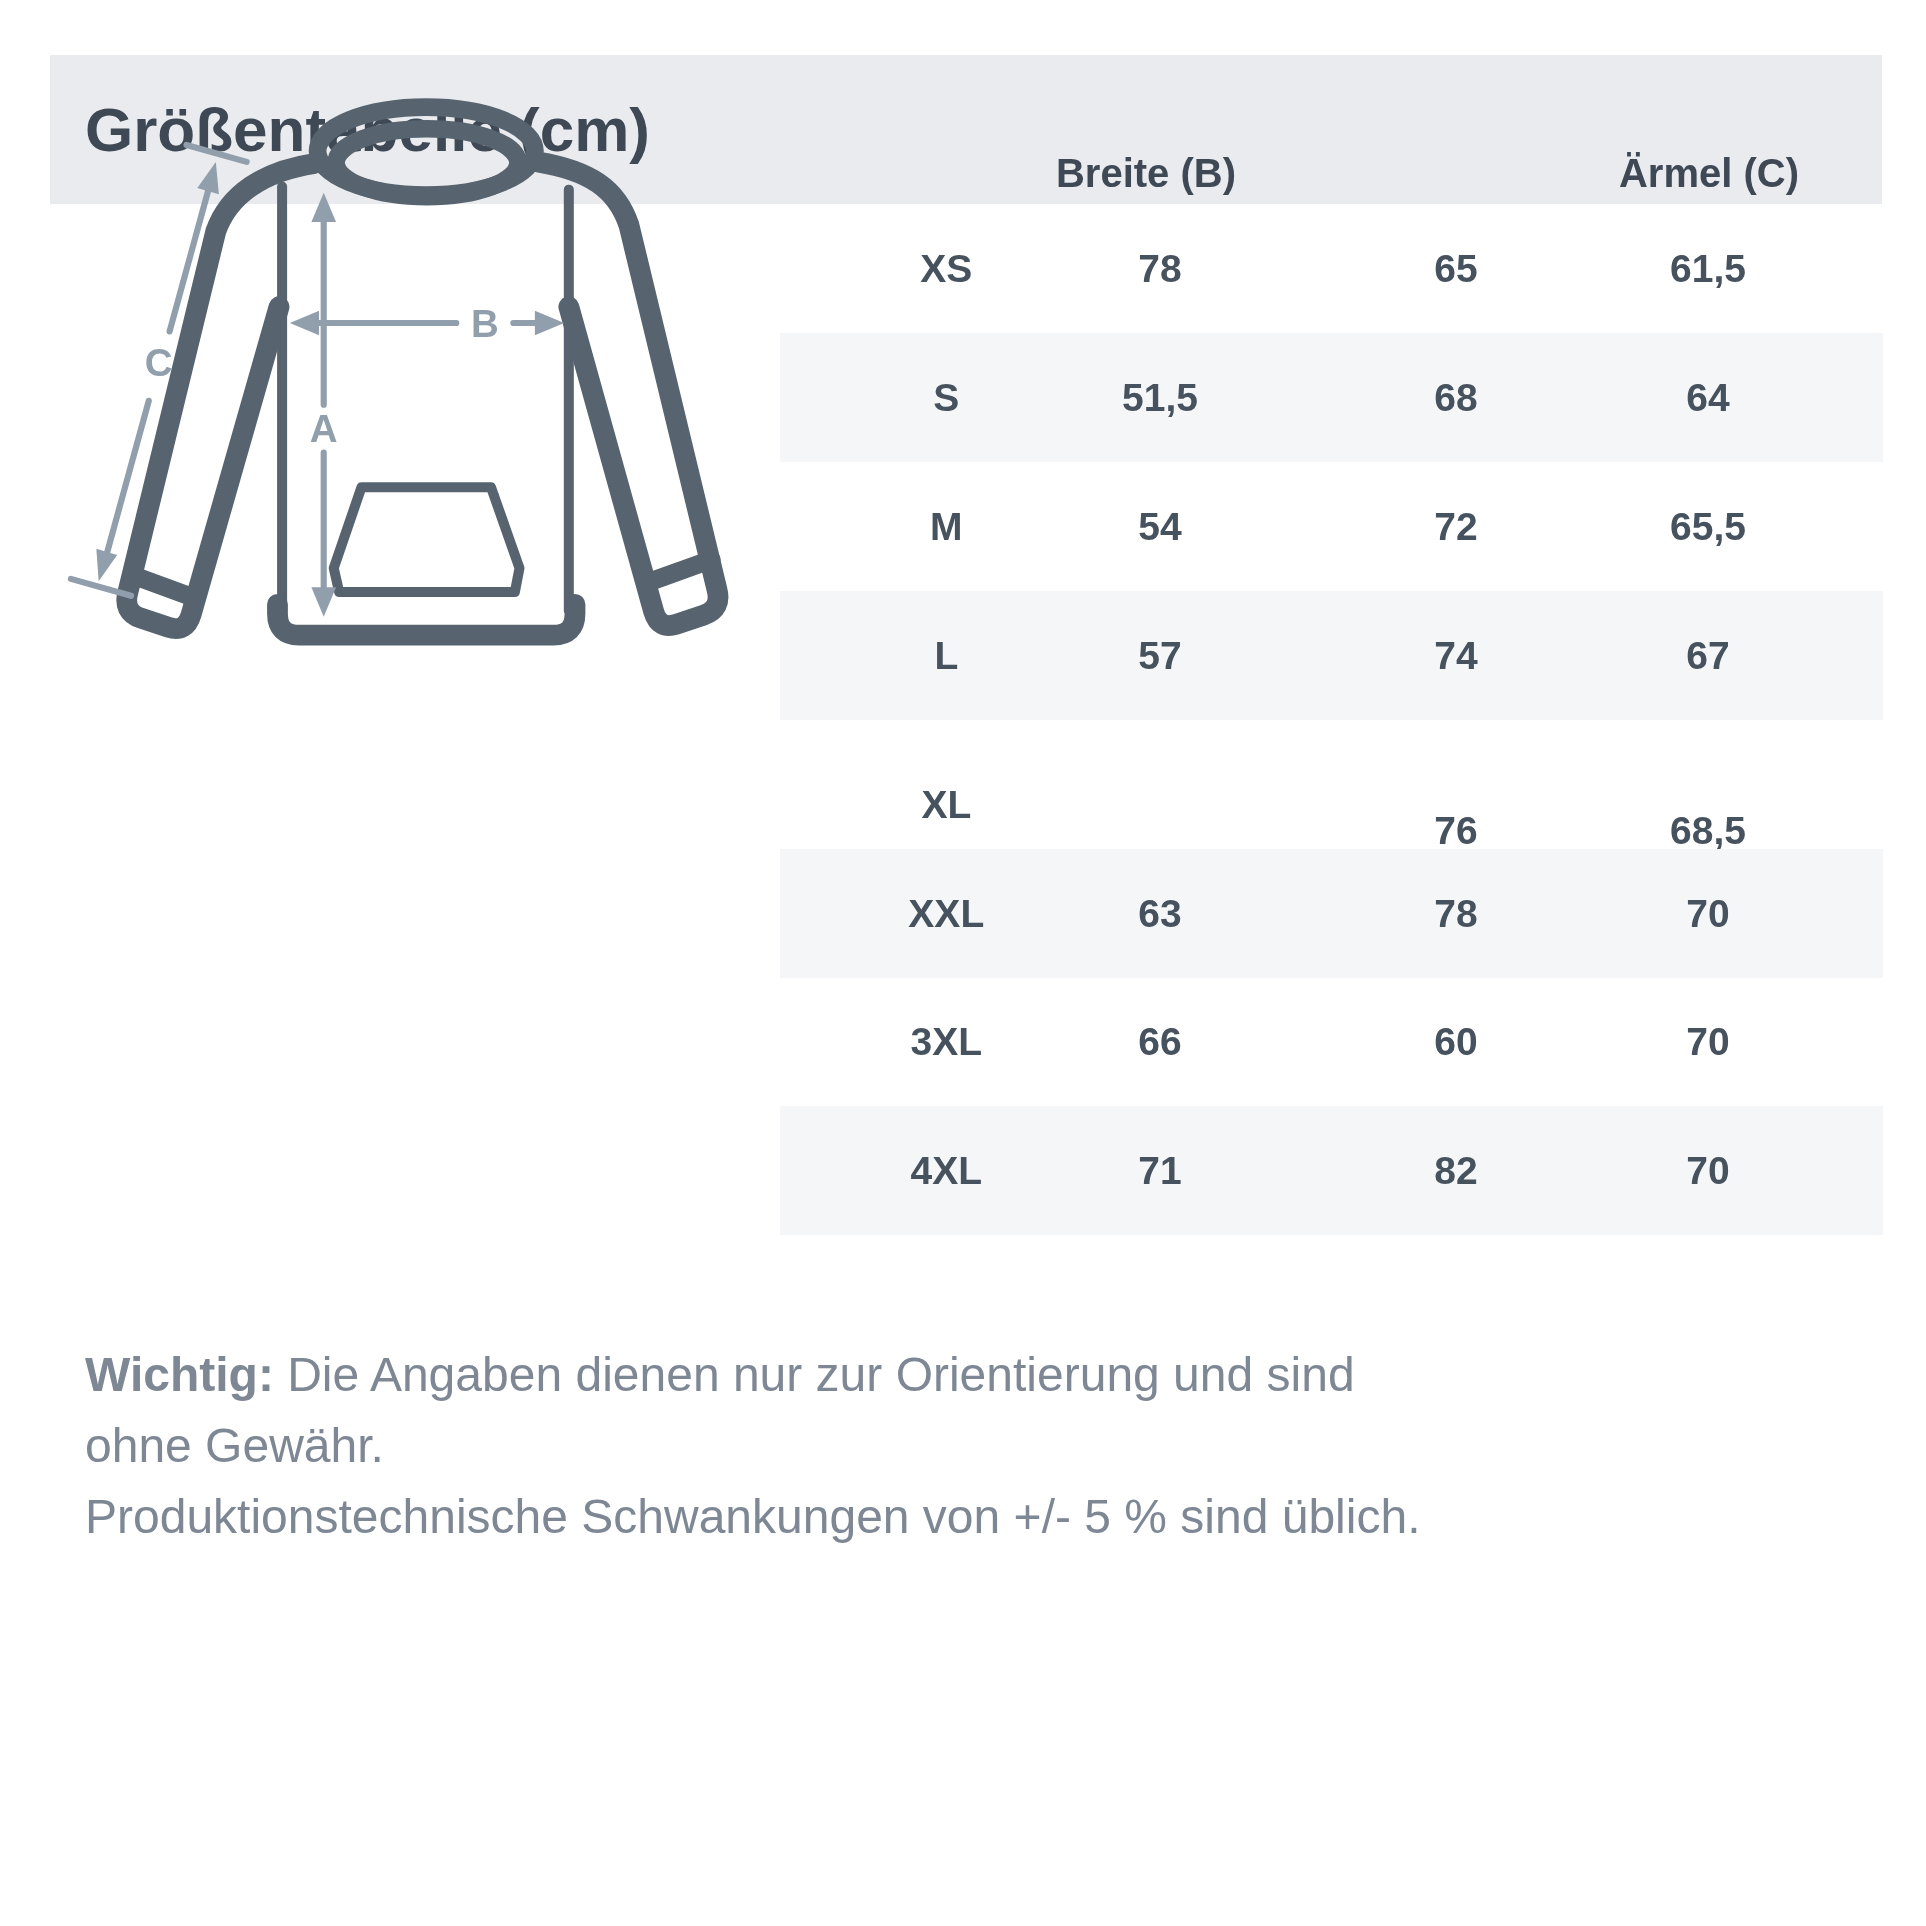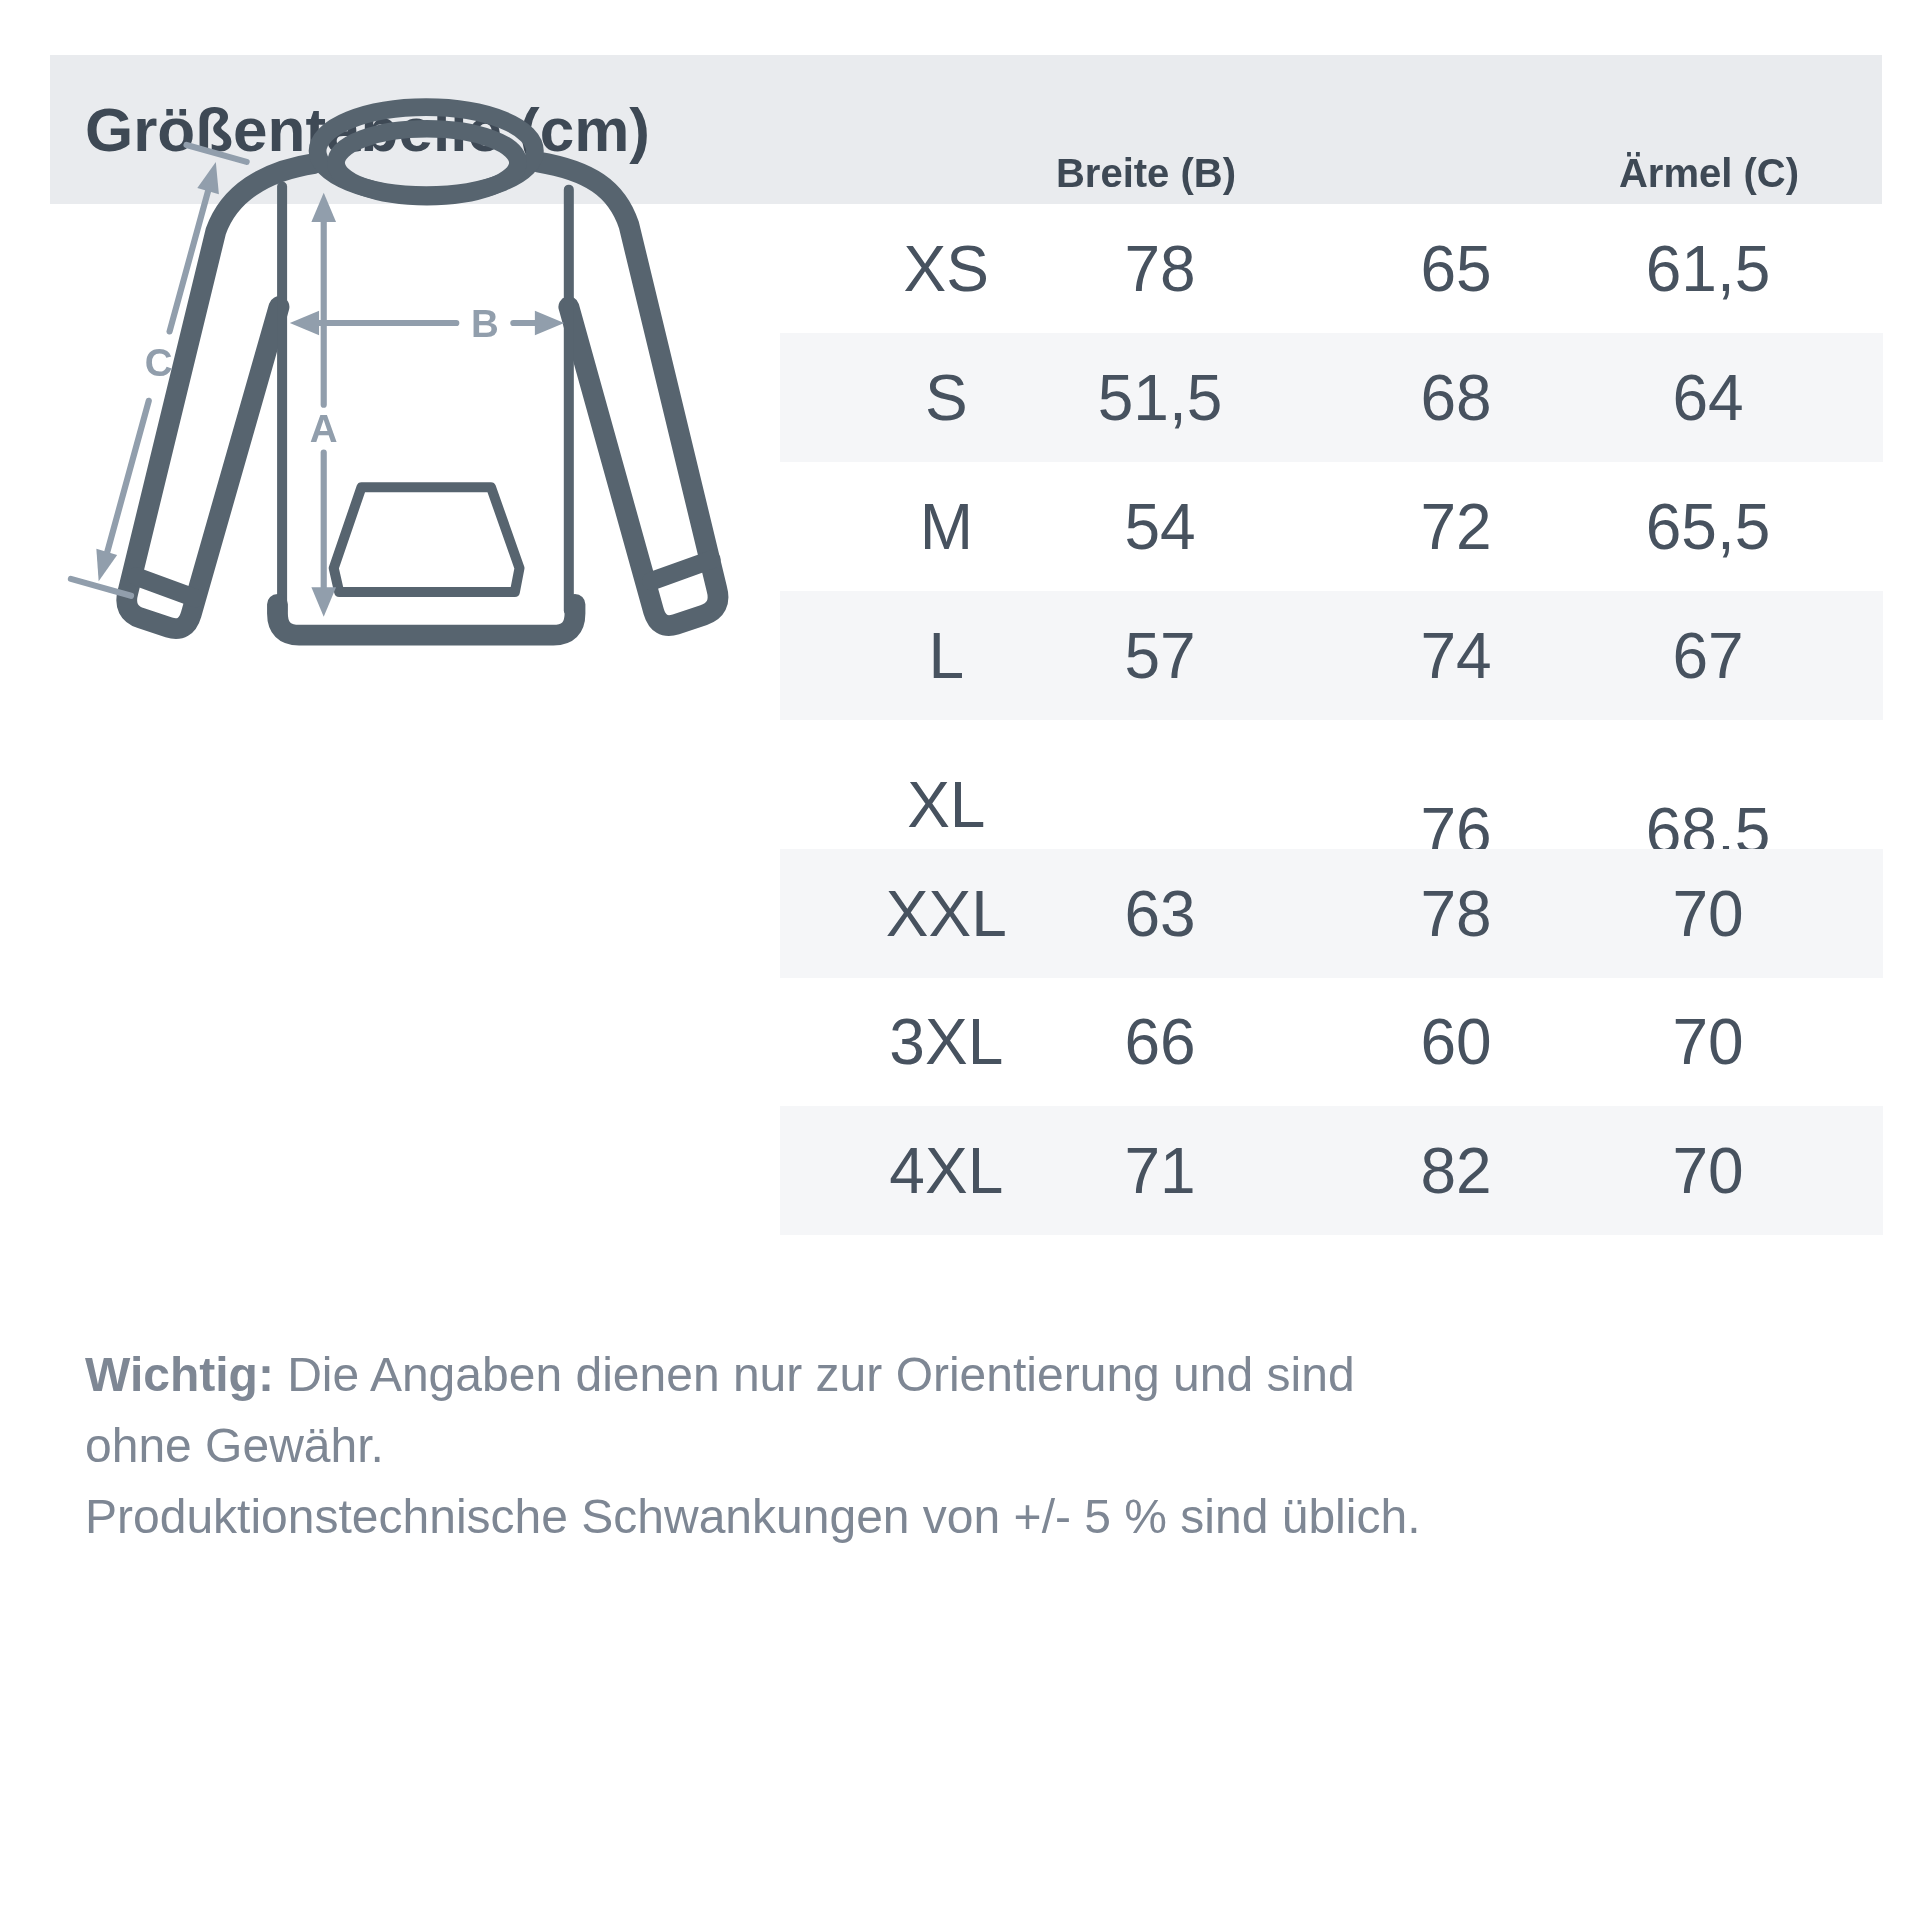--- a/index.html
+++ b/index.html
@@ -12,21 +12,21 @@
   .title{position:absolute;left:35px;top:0;height:149px;display:flex;align-items:center;
          font-size:62px;font-weight:700;color:var(--ink-dark,#3e4955);white-space:nowrap;}
   .hdr-cell{position:absolute;top:0;height:149px;width:308px;display:flex;align-items:center;justify-content:center;
             font-size:40px;font-weight:700;color:var(--ink-dark,#3e4955);white-space:nowrap;margin-top:44px;}
   .hdr-b{left:942px;} .hdr-a{left:1231px;} .hdr-c{left:1505px;}
   
   #rows{position:absolute;left:0;top:0;width:1926px;height:0;}
   .trow{position:absolute;left:780px;width:1103px;height:129px;}
   .trow.band{background:var(--band-soft,#f5f6f8);}
   .cell{position:absolute;top:0;height:129px;width:308px;display:flex;align-items:center;justify-content:center;
-        font-size:64px;font-weight:400;color:var(--ink,#47525f);white-space:nowrap;}
+        font-size:39px;font-weight:700;color:var(--ink,#47525f);white-space:nowrap;}
   .c-size{left:12.3px;}   
   .c-b{left:226px;}     
   .c-a{left:522px;}     
   .c-c{left:774px;}    
   
   .footer{position:absolute;left:85px;top:1339px;width:1387px;
           font-size:48px;line-height:71px;color:var(--ink-soft,#7e8794);}
   .footer b{font-weight:700;}
   
   #diagram{position:absolute;left:0px;top:0px;}

